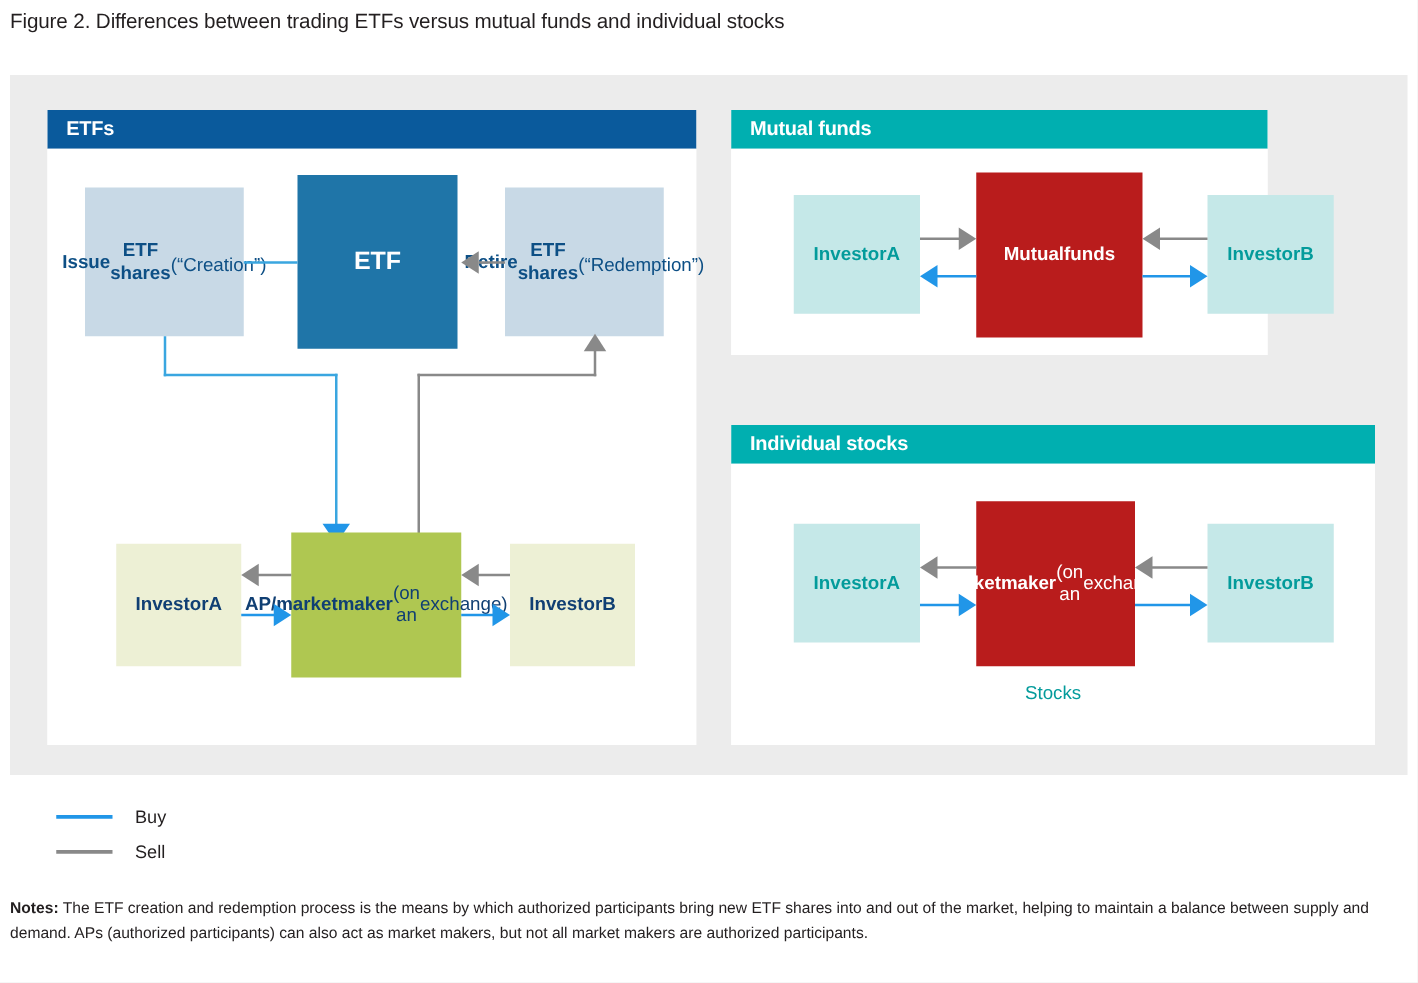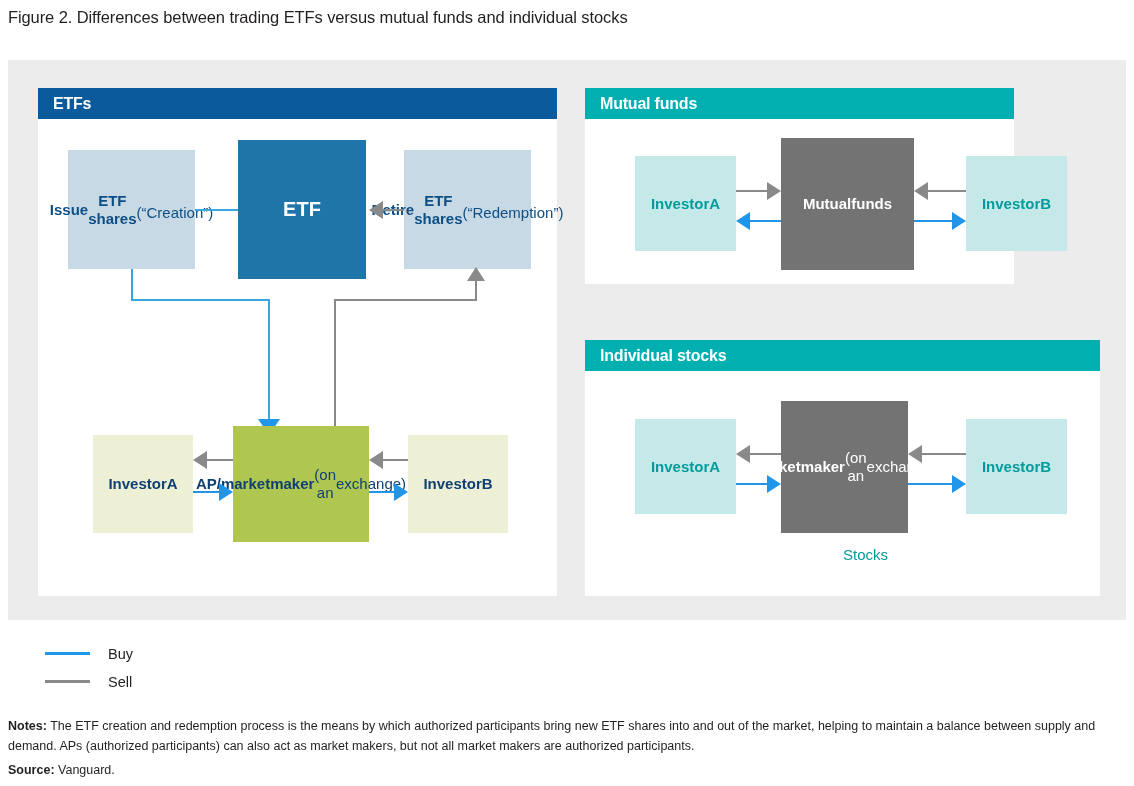--- a/index.html
+++ b/index.html
@@ -47,21 +47,21 @@
     display:flex;
     align-items:center;justify-content:center;
     text-align:center;line-height:1.18;
   }
   .box .l1{font-weight:bold;font-size:15px;}
   .box .l2{font-size:15px;}
   .bx-lightblue{background:#c8d9e6;color:#0d4f85;}
   .bx-darkblue{background:#1f75a8;color:#ffffff;}
   .bx-green{background:#afc751;color:#103f73;}
   .bx-cream{background:#edf0d5;color:#103f73;}
-  .bx-teal{background:#737373;color:#ffffff;}
+  .bx-teal{background:#b91c1c;color:#ffffff;}
   .bx-paleteal{background:#c5e8e8;color:#039b9b;}
 
   .caption{
     position:absolute;text-align:center;font-size:15px;
     width:100%;left:0;
   }
   .cap-blue{color:#2196e8;}
   .cap-teal{color:#039b9b;}
 
   
@@ -227,37 +227,34 @@
 
       <div class="ln ln-h blue2" style="left:151px;top:112px;width:32px;"></div>
       <div class="arrow ar-right-b" style="left:182px;top:104px;"></div>
 
       <div class="ln ln-h gray" style="left:336px;top:82px;width:45px;"></div>
       <div class="arrow ar-left" style="left:323px;top:74px;"></div>
 
       <div class="ln ln-h blue2" style="left:323px;top:112px;width:45px;"></div>
       <div class="arrow ar-right-b" style="left:367px;top:104px;"></div>
 
-      <div class="caption cap-teal" style="top:175px;padding-left:23px;">Stocks</div>
+      <div class="caption cap-teal" style="top:175px;">Stocks</div>
     </div>
   </div>
 
 </div>
 
 <div class="legend">
   <div class="lg-row">
     <div class="lg-line" style="background:#2196e8;"></div>
     <div class="lg-label">Buy</div>
   </div>
   <div class="lg-row">
     <div class="lg-line" style="background:#898989;"></div>
     <div class="lg-label">Sell</div>
   </div>
 </div>
 
 <div class="notes">
   <div>
     <b>Notes:</b><span> The ETF creation and redemption process is the means by which authorized participants bring new ETF shares into and out of the market, helping to maintain a balance between supply and demand. APs (authorized participants) can also act as market makers, but not all market makers are authorized participants.</span>
   </div>
-  <div class="source">
-    <b>Source:</b><span> Vanguard.</span>
-  </div>
 </div>
 
 </body></html>

